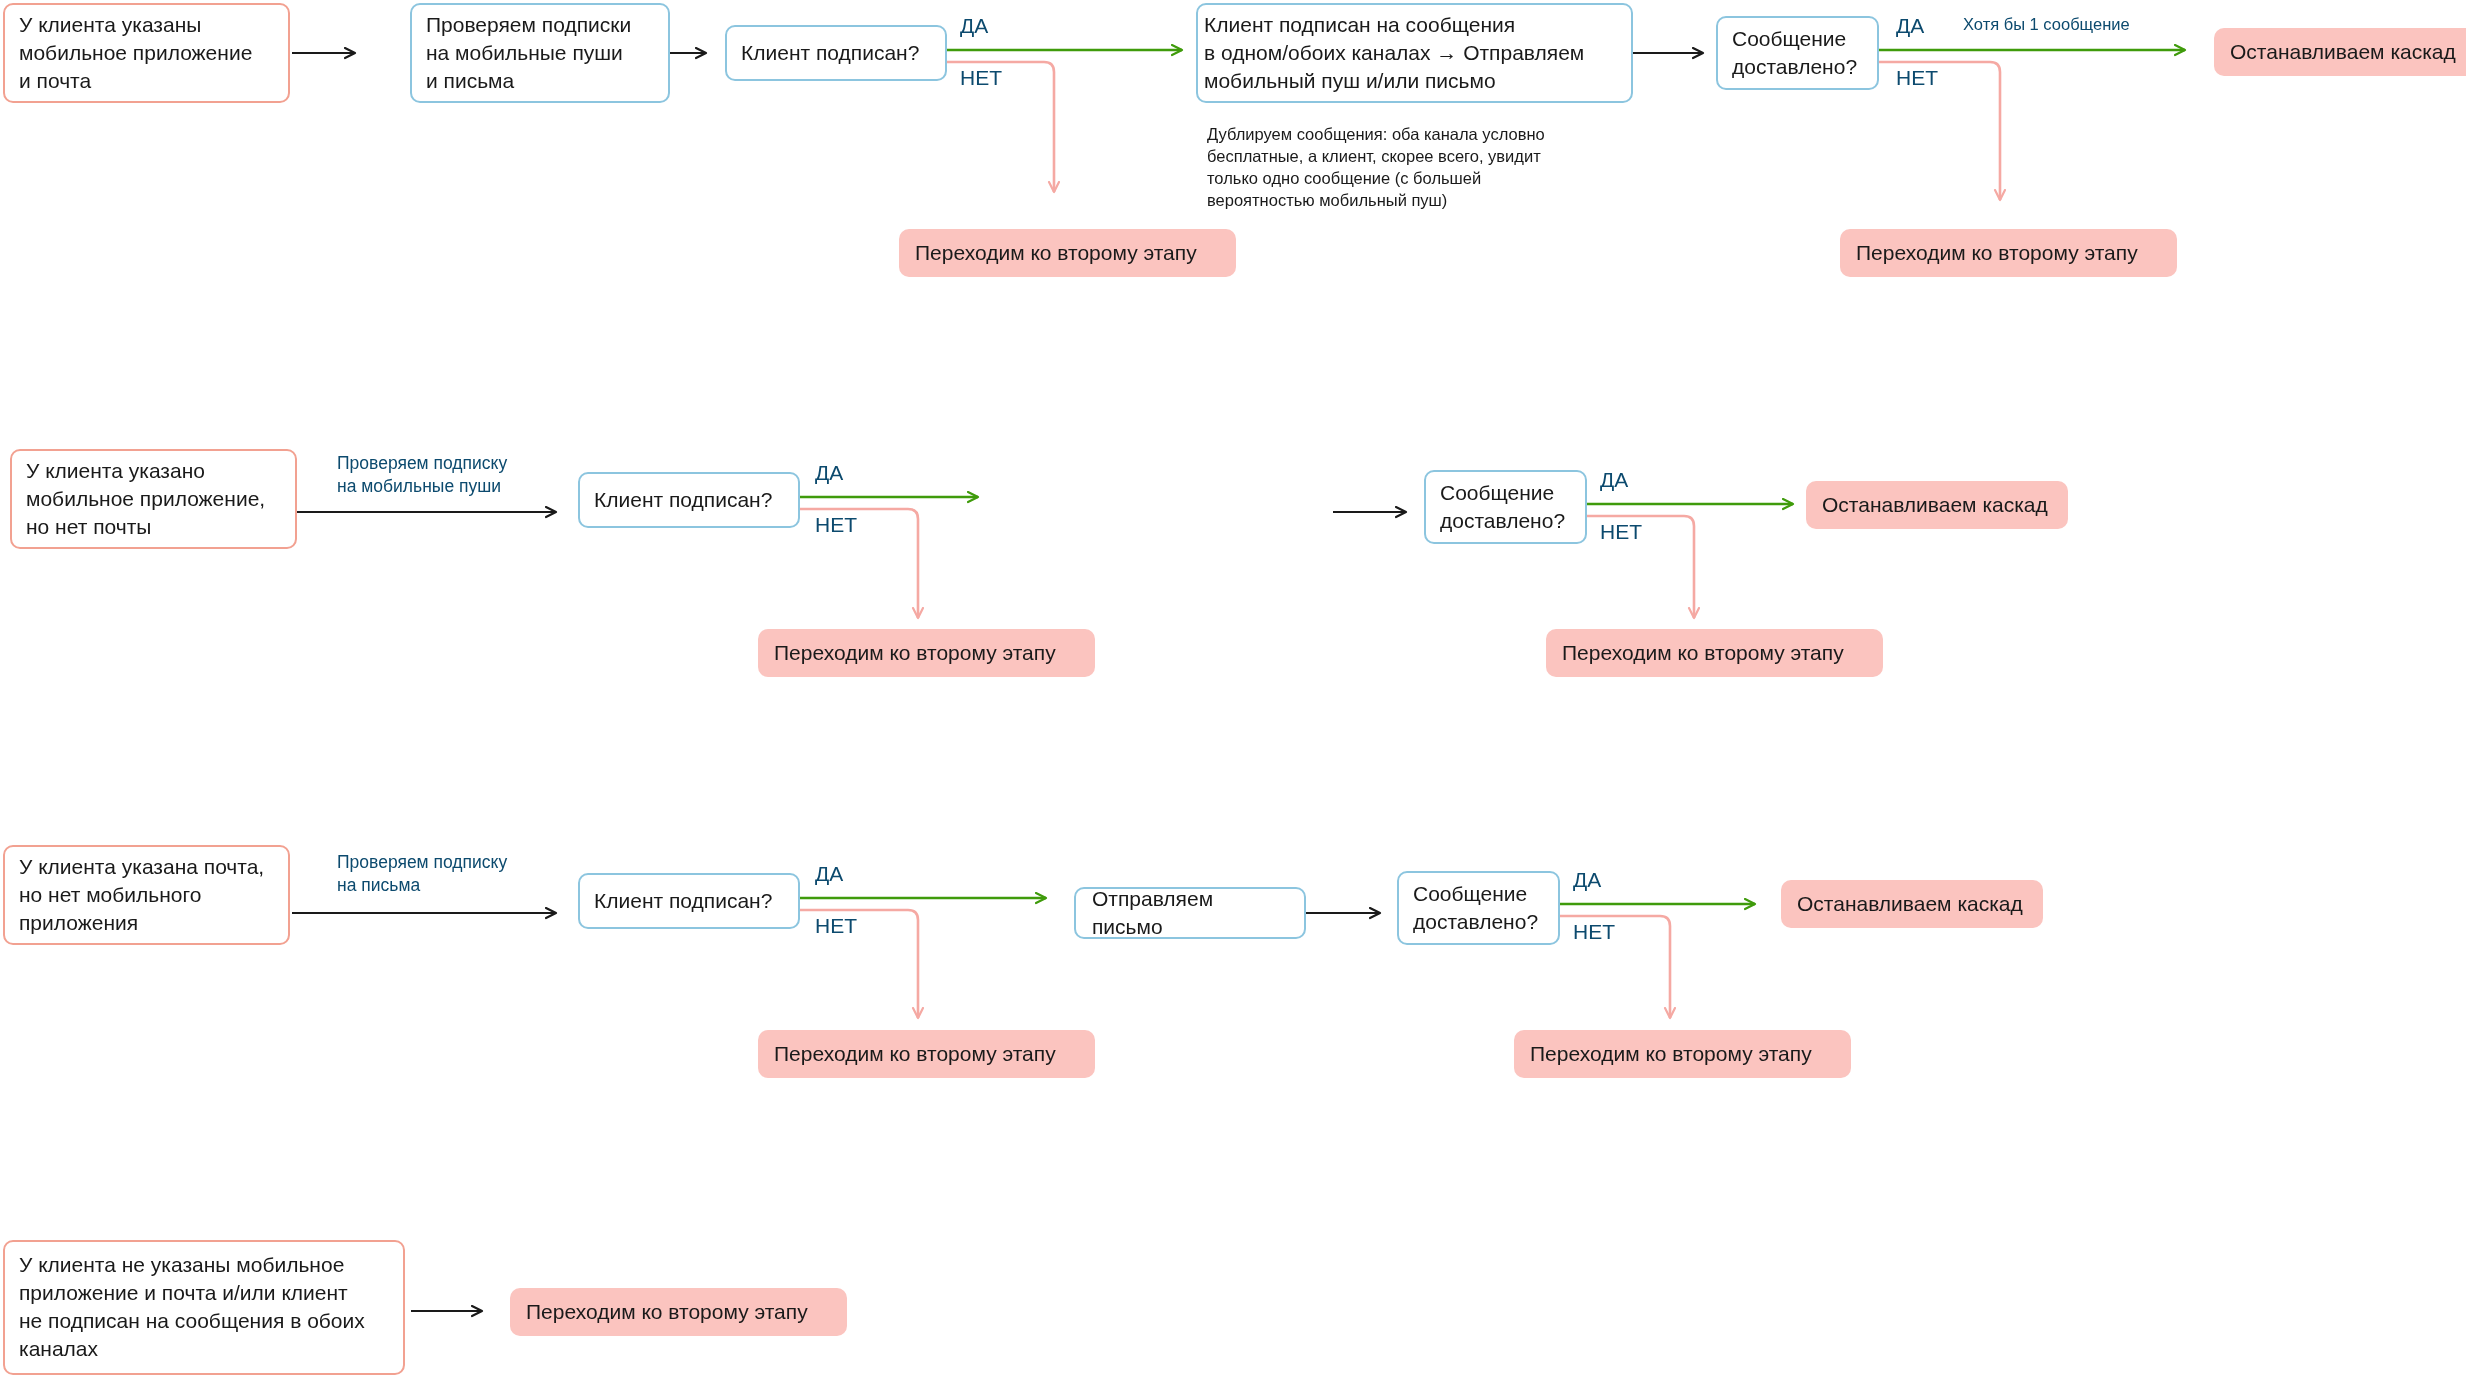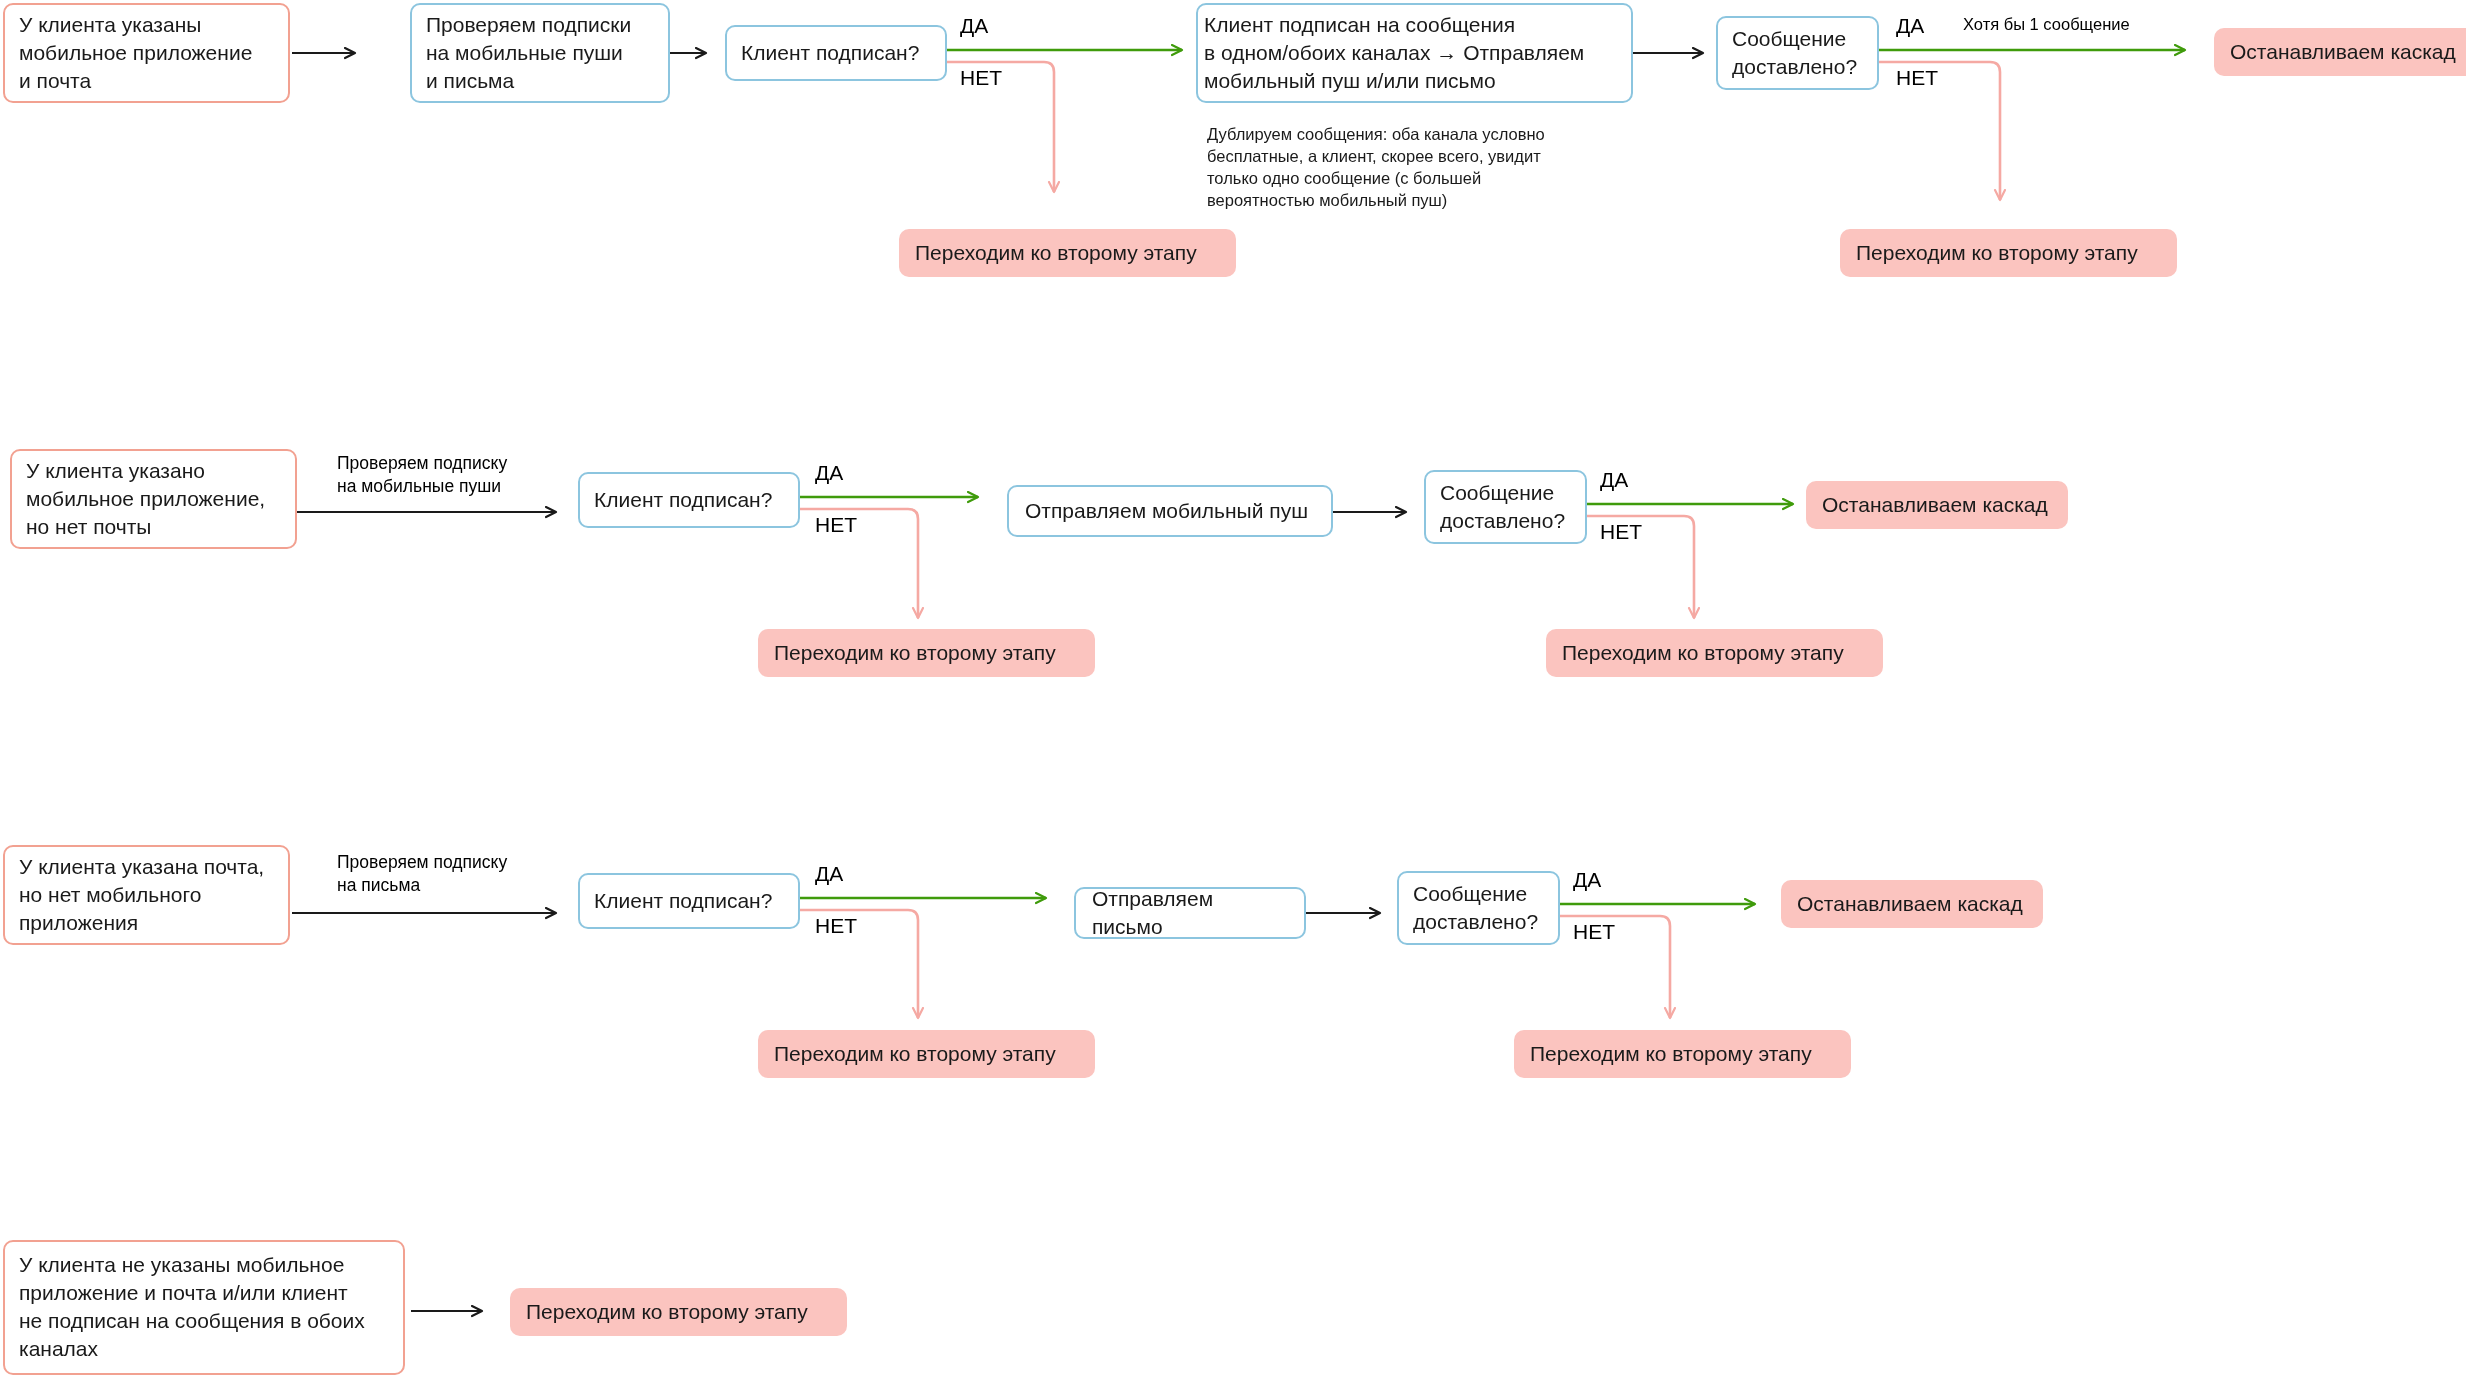--- a/index.html
+++ b/index.html
@@ -40,21 +40,21 @@
   }
   .node .txt {
     display: block;
     width: 100%;
     white-space: pre-line;
   }
   .label {
     position: absolute;
     white-space: pre-line;
     line-height: 1.32;
-    color: #000000;
+    color: #0c4a6e;
   }
   .note {
     position: absolute;
     white-space: pre-line;
     line-height: 1.33;
     color: #1a1a1a;
   }
   svg.edges {
     position: absolute;
     left: 0;
@@ -181,23 +181,20 @@
     <span class="txt">Клиент подписан?</span>
   </div>
 
   <div class="label" style="left:815px; top:459px; font-size:21px;">ДА</div>
   <div class="label" style="left:815px; top:511px; font-size:21px;">НЕТ</div>
 
   <div class="node pink" style="left:742px; top:629px; width:337px; height:48px; padding:0 16px; font-size:21px;">
     <span class="txt">Переходим ко второму этапу</span>
   </div>
 
-  <div class="node blue" style="left:1007px; top:485px; width:326px; height:52px; padding:0 16px; font-size:21px;">
-    <span class="txt">Отправляем мобильный пуш</span>
-  </div>
 
   <div class="node blue" style="left:1424px; top:470px; width:163px; height:74px; padding:0 14px; font-size:21px;">
     <span class="txt">Сообщение
 доставлено?</span>
   </div>
 
   <div class="label" style="left:1600px; top:466px; font-size:21px;">ДА</div>
   <div class="label" style="left:1600px; top:518px; font-size:21px;">НЕТ</div>
 
   <div class="node pink" style="left:1790px; top:481px; width:262px; height:48px; padding:0 16px; font-size:21px;">

